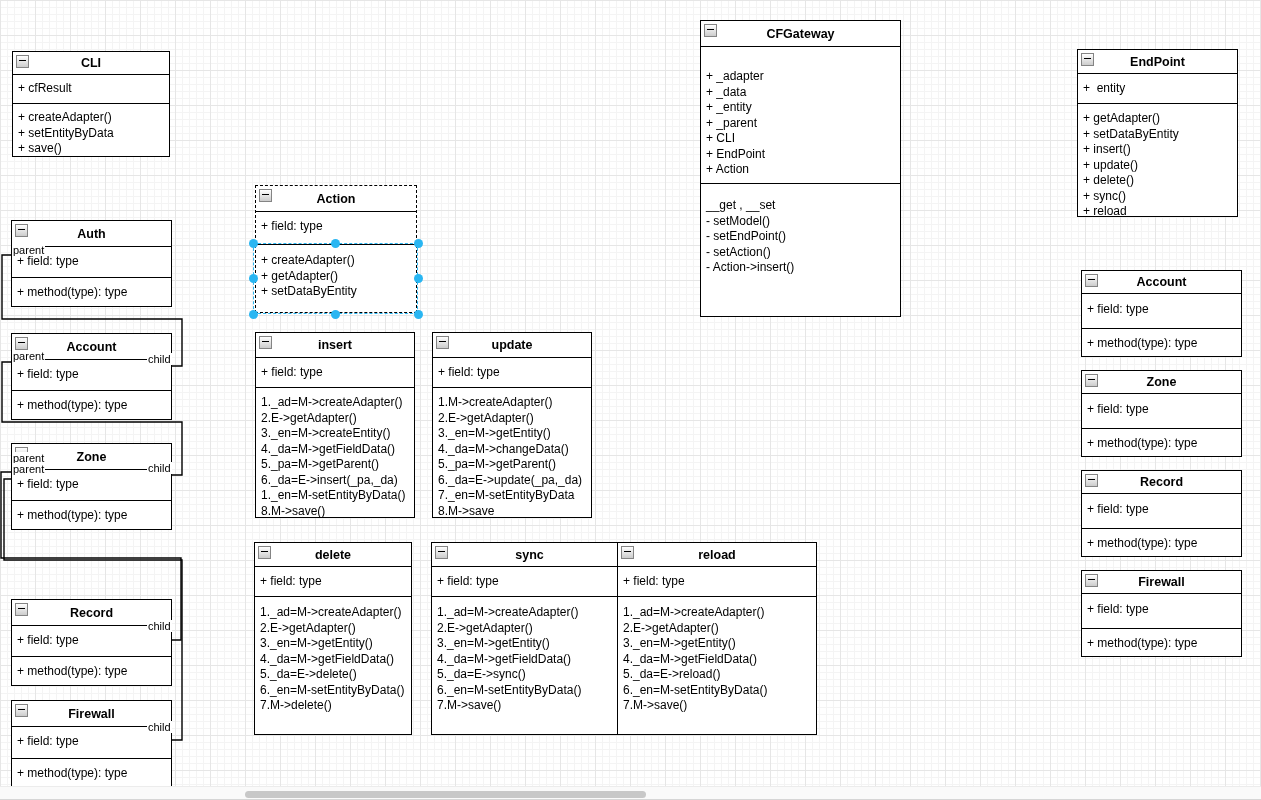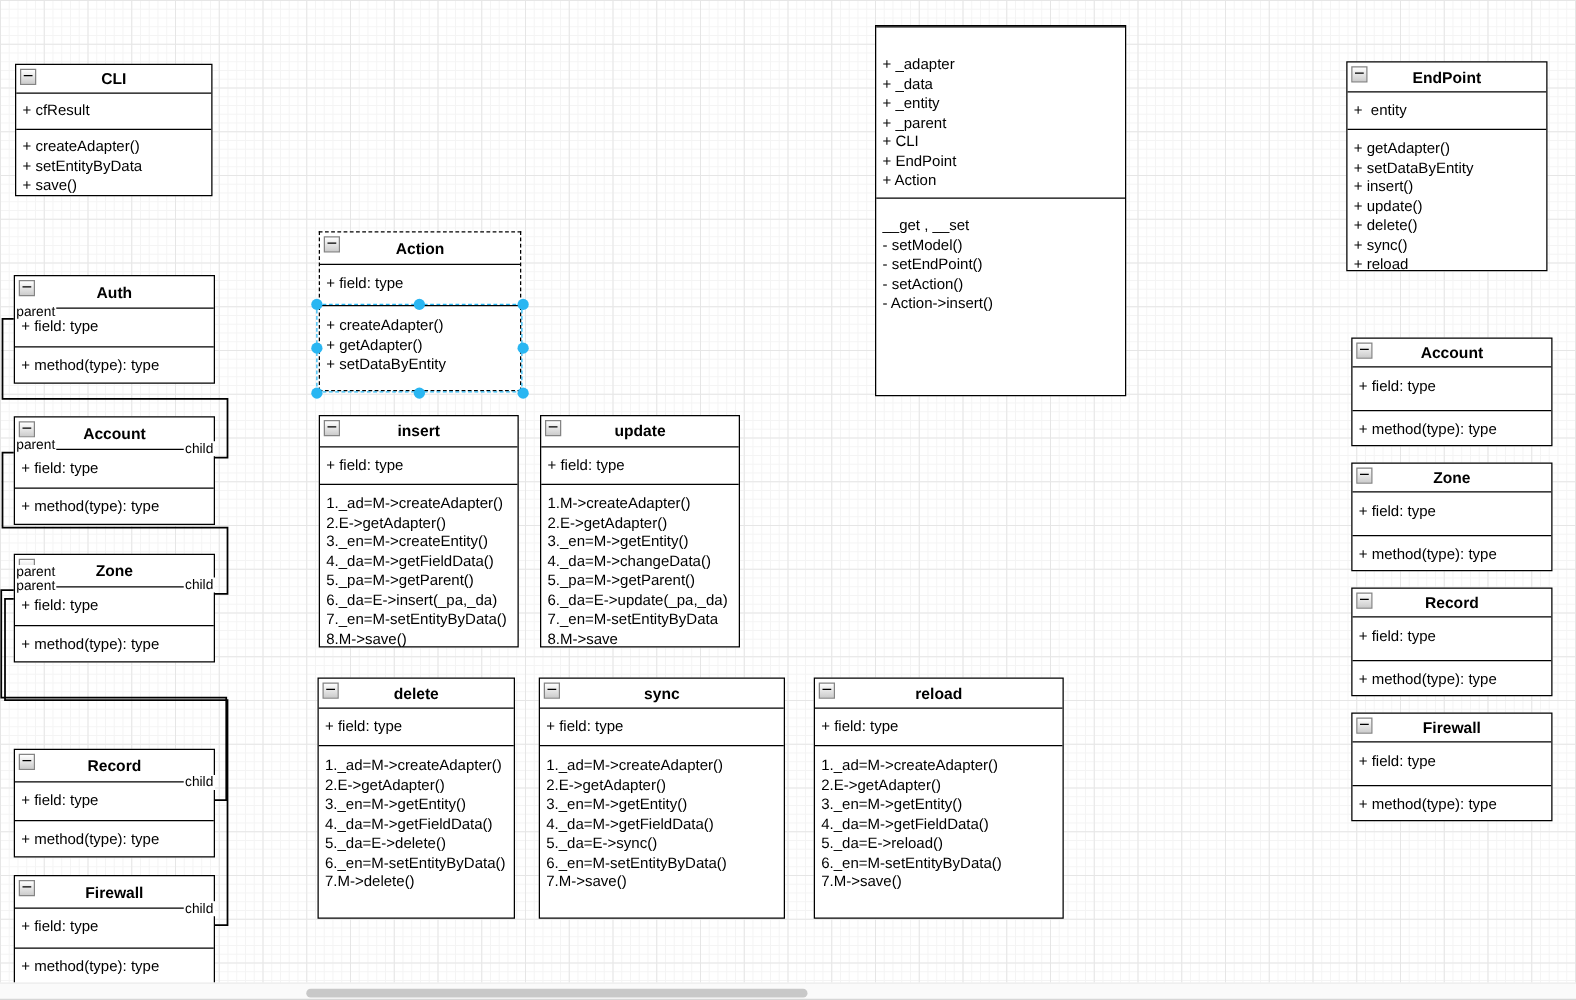--- a/index.html
+++ b/index.html
@@ -190,21 +190,21 @@
         <div class="sect" style="height: 30px; padding-top: 7px;">
           <div class="line">+ field: type</div>
         </div>
         <div class="sect" style="height: 132px; padding-top: 7px;">
           <div class="line">1._ad=M-&gt;createAdapter()</div>
           <div class="line">2.E-&gt;getAdapter()</div>
           <div class="line">3._en=M-&gt;createEntity()</div>
           <div class="line">4._da=M-&gt;getFieldData()</div>
           <div class="line">5._pa=M-&gt;getParent()</div>
           <div class="line">6._da=E-&gt;insert(_pa,_da)</div>
-          <div class="line">7._en=M-setEntityByData()</div>
+          <div class="line">1._en=M-setEntityByData()</div>
           <div class="line">8.M-&gt;save()</div>
         </div>
       </div>
       <div class="uml-class" style="left: 432px; top: 332px; width: 160px; height: 186px;">
         <div class="uml-title" style="height: 24px;">
           <span class="collapse"></span>
           <span>update</span>
         </div>
         <div class="sect" style="height: 30px; padding-top: 7px;">
           <div class="line">+ field: type</div>
@@ -214,20 +214,24 @@
           <div class="line">2.E-&gt;getAdapter()</div>
           <div class="line">3._en=M-&gt;getEntity()</div>
           <div class="line">4._da=M-&gt;changeData()</div>
           <div class="line">5._pa=M-&gt;getParent()</div>
           <div class="line">6._da=E-&gt;update(_pa,_da)</div>
           <div class="line">7._en=M-setEntityByData</div>
           <div class="line">8.M-&gt;save</div>
         </div>
       </div>
       <div class="uml-class" style="left: 700px; top: 20px; width: 201px; height: 297px;">
+        <div class="uml-title" style="height: 25px;">
+          <span class="collapse"></span>
+          <span>CFGateway</span>
+        </div>
         <div class="sect" style="height: 137px; padding-top: 22px;">
           <div class="line">+ _adapter</div>
           <div class="line">+ _data</div>
           <div class="line">+ _entity</div>
           <div class="line">+ _parent</div>
           <div class="line">+ CLI</div>
           <div class="line">+ EndPoint</div>
           <div class="line">+ Action</div>
         </div>
         <div class="sect" style="height: 135px; padding-top: 14px;">
@@ -333,21 +337,21 @@
         <div class="sect" style="height: 140px; padding-top: 8px;">
           <div class="line">1._ad=M-&gt;createAdapter()</div>
           <div class="line">2.E-&gt;getAdapter()</div>
           <div class="line">3._en=M-&gt;getEntity()</div>
           <div class="line">4._da=M-&gt;getFieldData()</div>
           <div class="line">5._da=E-&gt;sync()</div>
           <div class="line">6._en=M-setEntityByData()</div>
           <div class="line">7.M-&gt;save()</div>
         </div>
       </div>
-      <div class="uml-class" style="left: 651px; top: 542px; width: 200px; height: 193px;">
+      <div class="uml-class" style="left: 617px; top: 542px; width: 200px; height: 193px;">
         <div class="uml-title" style="height: 23px;">
           <span class="collapse"></span>
           <span>reload</span>
         </div>
         <div class="sect" style="height: 30px; padding-top: 7px;">
           <div class="line">+ field: type</div>
         </div>
         <div class="sect" style="height: 140px; padding-top: 8px;">
           <div class="line">1._ad=M-&gt;createAdapter()</div>
           <div class="line">2.E-&gt;getAdapter()</div>

